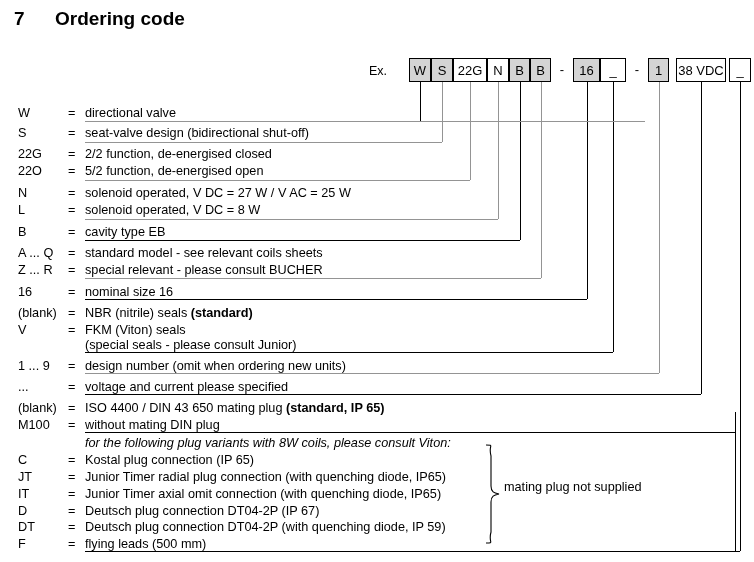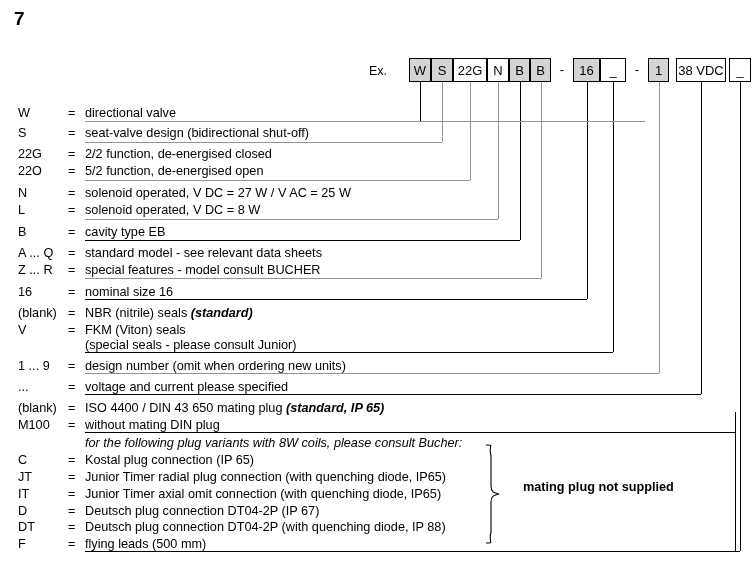--- a/index.html
+++ b/index.html
@@ -33,34 +33,35 @@
 
   
   .vline{position:absolute;width:1px;background:#000;}
   .hline{position:absolute;height:1px;background:#000;}
 
   
   .row{position:absolute;left:0;height:17px;font-size:12.7px;white-space:nowrap;}
   .row .key{position:absolute;left:18px;top:0;}
   .row .eq{position:absolute;left:68px;top:0;}
   .row .val{position:absolute;left:85px;top:0;}
-  .row .val b{font-weight:bold;font-style:italic;}
+  .row .val b{font-weight:bold;}
   .row.ital .val{font-style:italic;}
 
   
   .brace{position:absolute;}
   .bracelabel{position:absolute;font-size:12.7px;white-space:nowrap;}
 </style>
 </head>
 <body>
 
 <div id="page">
 
   <div class="heading">
     <span class="num">7</span>
+    <span class="ttl">Ordering code</span>
   </div>
 
   <div class="exlabel">Ex.</div>
 
   <div id="boxes-layer">
       <div class="cbox gray" style="left: 409px; width: 22px;">W</div>
       <div class="cbox gray" style="left: 431px; width: 22px;">S</div>
       <div class="cbox" style="left: 453px; width: 34px;">22G</div>
       <div class="cbox" style="left: 487px; width: 22px;">N</div>
       <div class="cbox gray" style="left: 509px; width: 21px;">B</div>
@@ -134,26 +135,26 @@
         <span class="val">solenoid operated, V DC = 8  W</span>
       </div>
       <div class="row" style="top: 225px;">
         <span class="key">B</span>
         <span class="eq">=</span>
         <span class="val">cavity type EB</span>
       </div>
       <div class="row" style="top: 246px;">
         <span class="key">A ... Q</span>
         <span class="eq">=</span>
-        <span class="val">standard model - see relevant data sheets</span>
+        <span class="val">standard model - see relevant coils sheets</span>
       </div>
       <div class="row" style="top: 263px;">
         <span class="key">Z ... R</span>
         <span class="eq">=</span>
-        <span class="val">special features - model consult BUCHER</span>
+        <span class="val">special relevant - please consult BUCHER</span>
       </div>
       <div class="row" style="top: 285px;">
         <span class="key">16</span>
         <span class="eq">=</span>
         <span class="val">nominal size 16</span>
       </div>
       <div class="row" style="top: 306px;">
         <span class="key">(blank)</span>
         <span class="eq">=</span>
         <span class="val">NBR (nitrile) seals  <b>(standard)</b></span>
@@ -184,21 +185,21 @@
         <span class="val">ISO 4400 / DIN 43 650 mating plug <b>(standard, IP 65)</b></span>
       </div>
       <div class="row" style="top: 418px;">
         <span class="key">M100</span>
         <span class="eq">=</span>
         <span class="val">without mating DIN plug</span>
       </div>
       <div class="row ital" style="top: 436px;">
         <span class="key"></span>
         <span class="eq"></span>
-        <span class="val">for the following plug variants with 8W coils, please consult Bucher:</span>
+        <span class="val">for the following plug variants with 8W coils, please consult Viton:</span>
       </div>
       <div class="row" style="top: 453px;">
         <span class="key">C</span>
         <span class="eq">=</span>
         <span class="val">Kostal plug connection (IP 65)</span>
       </div>
       <div class="row" style="top: 470px;">
         <span class="key">JT</span>
         <span class="eq">=</span>
         <span class="val">Junior Timer radial plug connection (with quenching diode, IP65)</span>
@@ -209,27 +210,27 @@
         <span class="val">Junior Timer axial omit connection (with quenching diode, IP65)</span>
       </div>
       <div class="row" style="top: 504px;">
         <span class="key">D</span>
         <span class="eq">=</span>
         <span class="val">Deutsch plug connection DT04-2P (IP 67)</span>
       </div>
       <div class="row" style="top: 520px;">
         <span class="key">DT</span>
         <span class="eq">=</span>
-        <span class="val">Deutsch plug connection DT04-2P (with quenching diode, IP 88)</span>
+        <span class="val">Deutsch plug connection DT04-2P (with quenching diode, IP 59)</span>
       </div>
       <div class="row" style="top: 537px;">
         <span class="key">F</span>
         <span class="eq">=</span>
         <span class="val">flying leads (500 mm)</span>
       </div>
     </div>
 
   <svg class="brace" style="left:482px;top:444px;" width="22" height="100" viewBox="0 0 22 100">
     <path d="M4 1 C 13 1, 6 1, 9 12 L 9 42 C 9 48, 12 49, 17 50 C 12 51, 9 52, 9 58 L 9 88 C 6 99, 13 99, 4 99" fill="none" stroke="#000" stroke-width="1.1"></path>
   </svg>
-  <div class="bracelabel" style="left:523px;top:480px;font-weight:bold;">mating plug not supplied</div>
+  <div class="bracelabel" style="left:504px;top:480px;">mating plug not supplied</div>
 
 </div>
 
 </body></html>

